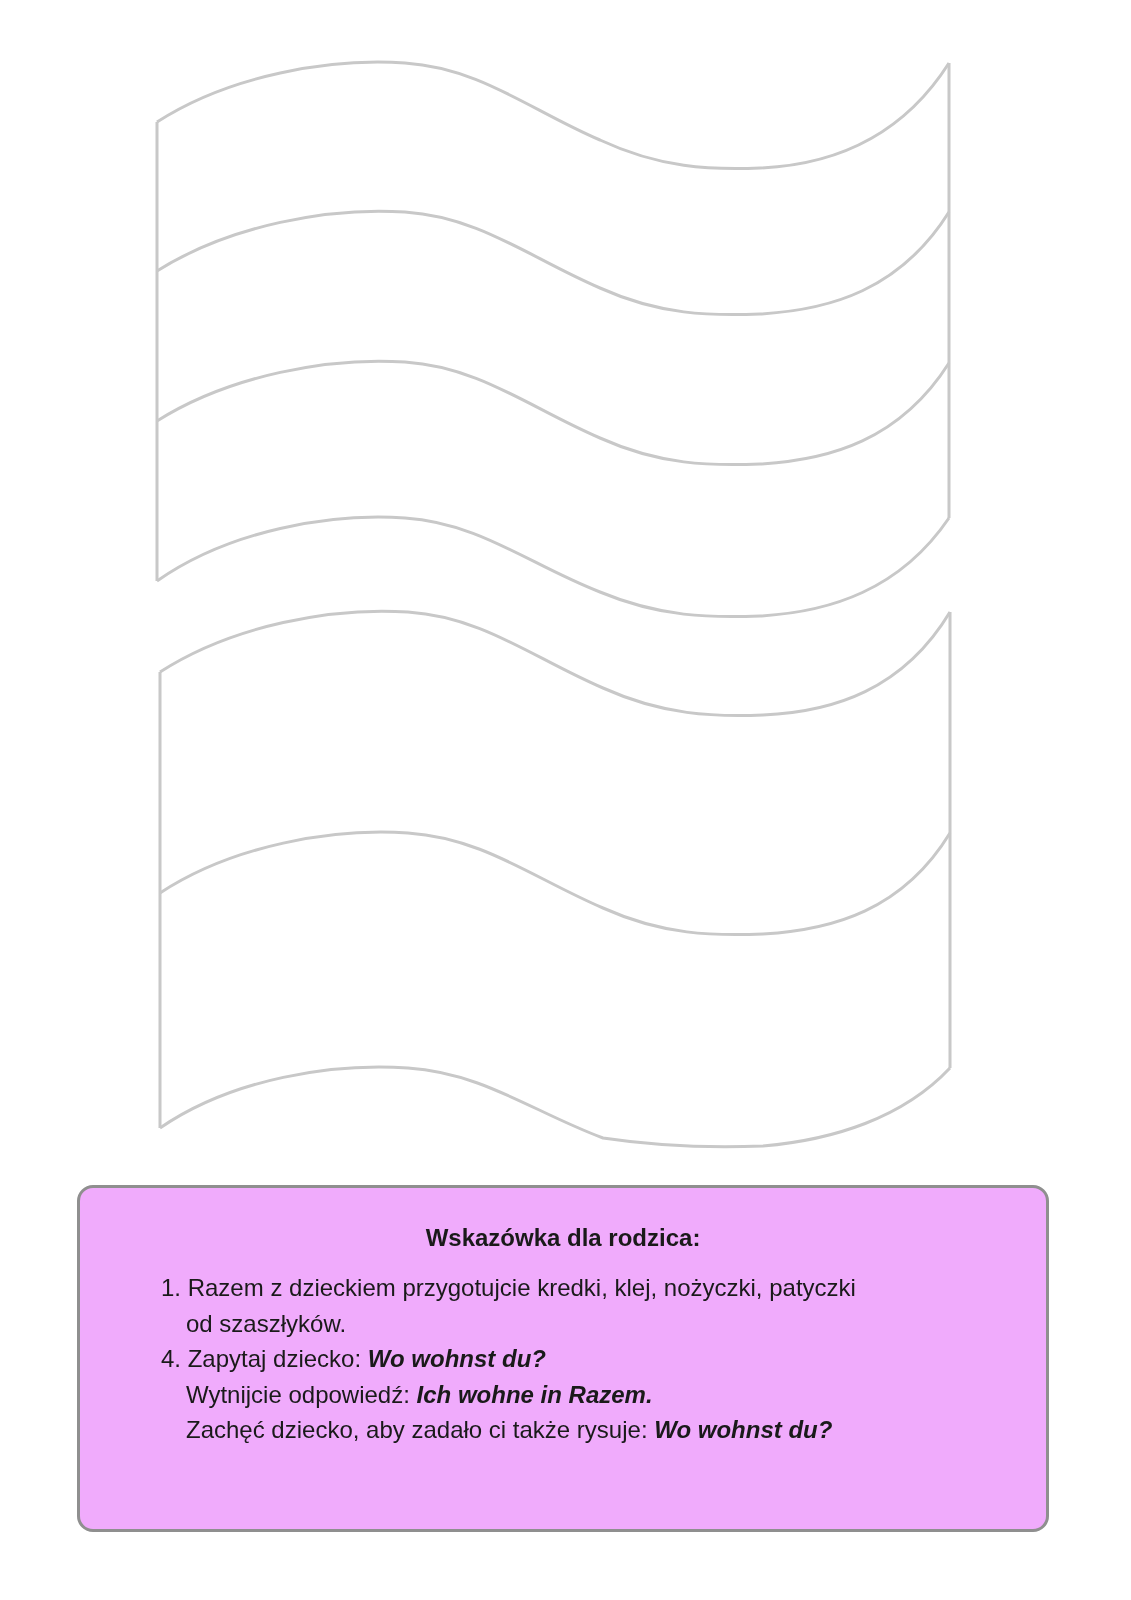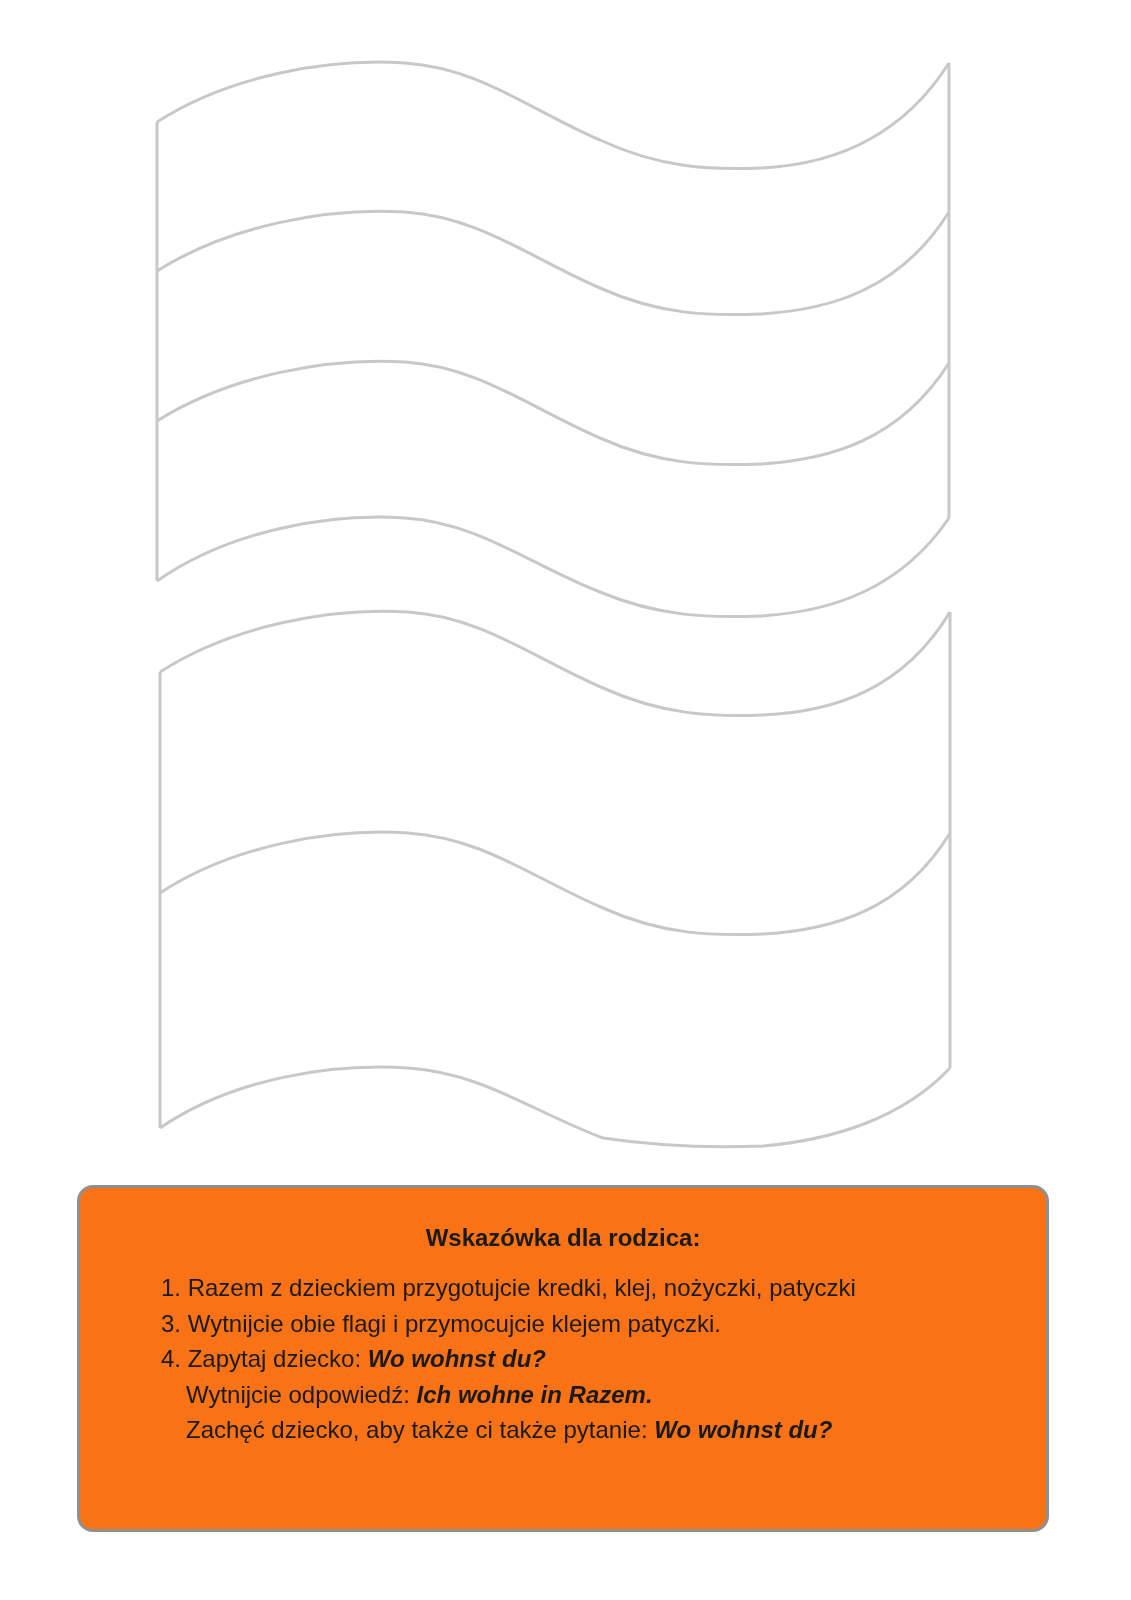--- a/index.html
+++ b/index.html
@@ -2,21 +2,21 @@
 <html><head>
 <meta charset="utf-8">
 <style>
   html, body { margin: 0; padding: 0; background: #ffffff; }
   body { width: 1131px; height: 1600px; position: relative; overflow: hidden;
          font-family: "Liberation Sans", "DejaVu Sans", sans-serif; color: #1a1a1a; }
   .flags { position: absolute; left: 0; top: 0; width: 1131px; height: 1150px; }
   .flags path { fill: none; stroke: #c8c8c8; stroke-width: 3; stroke-linejoin: miter; }
   .hint-box {
     position: absolute; left: 77px; top: 1185px; width: 972px; height: 347px;
-    box-sizing: border-box; border: 3px solid #8f8f8f; border-radius: 16px; background: #f97316;
+    box-sizing: border-box; border: 3px solid #8f8f8f; border-radius: 16px; background: #f0abfc;
   }
   .hint-title {
     position: absolute; left: 0; right: 0; top: 36px; text-align: center;
     font-size: 24px; font-weight: bold; color: #1a1a1a;
   }
   .hint-list { position: absolute; left: 81px; top: 82px; width: 860px; margin: 0; padding: 0; list-style: none; }
   .hint-list li { font-size: 24px; line-height: 35.5px; color: #1a1a1a; }
   .hint-list .cont { padding-left: 25px; display: block; }
   .hint-list em { font-weight: bold; font-style: italic; }
 </style>
@@ -42,25 +42,22 @@
     <path d="M950,612 L950,1068"></path>
   </g>
 </svg>
 
 <div class="hint-box">
   <div class="hint-title">Wskazówka dla rodzica:</div>
   <ul class="hint-list">
     <li>
       <span>1.</span>
       <span>Razem z dzieckiem przygotujcie kredki, klej, nożyczki, patyczki</span>
-    </li>
-    <li>
-      <span>3.</span>
-      <span>Wytnijcie obie flagi i przymocujcie klejem patyczki.</span>
+      <span class="cont">od szaszłyków.</span>
     </li>
     <li>
       <span>4.</span>
       <span>Zapytaj dziecko: </span><em>Wo wohnst du?</em>
       <span class="cont"><span>Wytnijcie odpowiedź: </span><em>Ich wohne in Razem.</em></span>
-      <span class="cont"><span>Zachęć dziecko, aby także ci także pytanie: </span><em>Wo wohnst du?</em></span>
+      <span class="cont"><span>Zachęć dziecko, aby zadało ci także rysuje: </span><em>Wo wohnst du?</em></span>
     </li>
   </ul>
 </div>
 
 </body></html>

